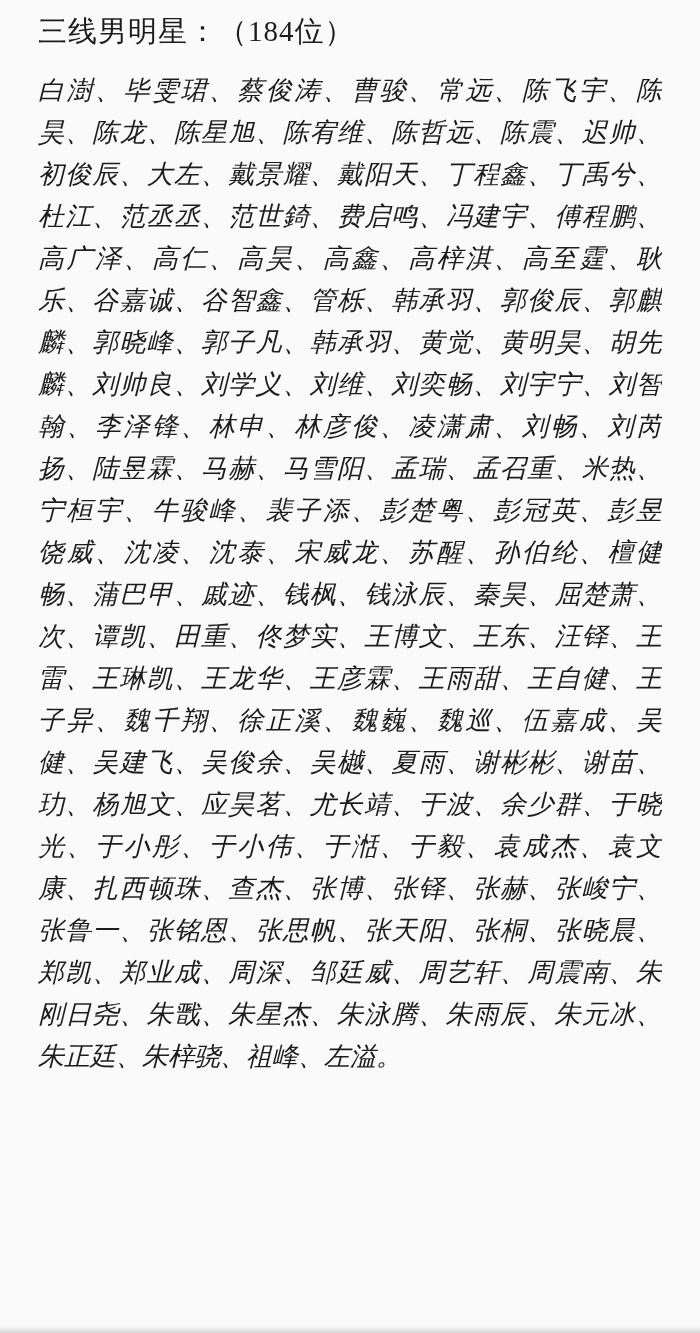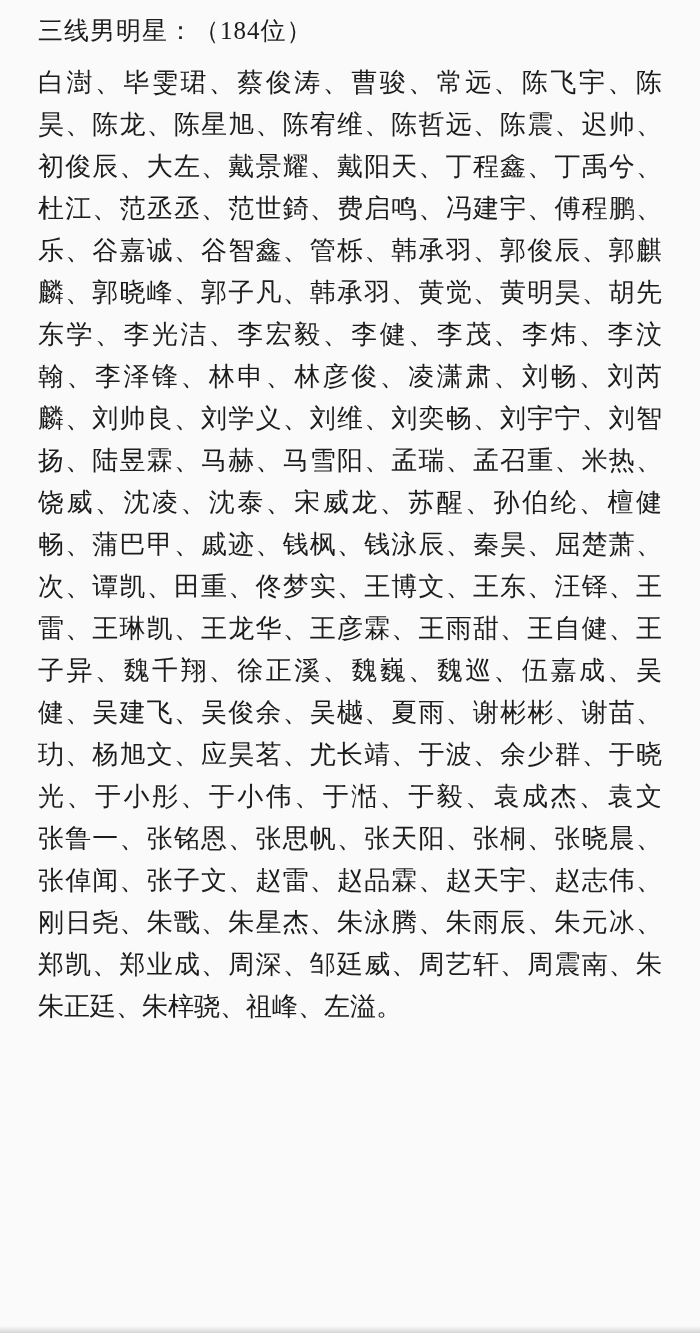--- a/index.html
+++ b/index.html
@@ -12,37 +12,38 @@
     background: #fbfafa;
     overflow: hidden;
     position: relative;
     font-family: "Liberation Serif", "DejaVu Serif", serif;
     color: #1c1c1c;
   }
   .page {
     padding: 10px 38px 0 38px;
   }
   .title {
-    font-size: 25px;
+    font-size: 29px;
     line-height: 42px;
-    margin-bottom: 10px;
+    margin-bottom: 18px;
     letter-spacing: 1px;
     white-space: nowrap;
   }
   .lines {
     font-size: 26px;
   }
   .line {
     line-height: 42px;
     height: 42px;
     text-align: justify;
     -moz-text-align-last: justify;
     text-align-last: justify;
     white-space: nowrap;
     overflow: hidden;
+    font-style: italic;
   }
   .line.last {
     -moz-text-align-last: left;
     text-align-last: left;
   }
   .bottom-edge {
     position: absolute;
     left: 0;
     right: 0;
     bottom: 0;
@@ -53,35 +54,36 @@
 </head>
 <body>
 
 <div class="page">
   <div class="title">三线男明星：（184位）</div>
   <div class="lines">
       <div class="line">白澍、毕雯珺、蔡俊涛、曹骏、常远、陈飞宇、陈</div>
       <div class="line">昊、陈龙、陈星旭、陈宥维、陈哲远、陈震、迟帅、</div>
       <div class="line">初俊辰、大左、戴景耀、戴阳天、丁程鑫、丁禹兮、</div>
       <div class="line">杜江、范丞丞、范世錡、费启鸣、冯建宇、傅程鹏、</div>
+      <div class="line">高广泽、高仁、高昊、高鑫、高梓淇、高至霆、耿</div>
       <div class="line">乐、谷嘉诚、谷智鑫、管栎、韩承羽、郭俊辰、郭麒</div>
       <div class="line">麟、郭晓峰、郭子凡、韩承羽、黄觉、黄明昊、胡先</div>
-      <div class="line">东学、李光洁、李宏毅、李健、李茂、李炜、李汶</div>
+      <div class="line">麟、刘帅良、刘学义、刘维、刘奕畅、刘宇宁、刘智</div>
       <div class="line">翰、李泽锋、林申、林彦俊、凌潇肃、刘畅、刘芮</div>
-      <div class="line">麟、刘帅良、刘学义、刘维、刘奕畅、刘宇宁、刘智</div>
       <div class="line">扬、陆昱霖、马赫、马雪阳、孟瑞、孟召重、米热、</div>
+      <div class="line">宁桓宇、牛骏峰、裴子添、彭楚粤、彭冠英、彭昱</div>
       <div class="line">饶威、沈凌、沈泰、宋威龙、苏醒、孙伯纶、檀健</div>
       <div class="line">畅、蒲巴甲、戚迹、钱枫、钱泳辰、秦昊、屈楚萧、</div>
       <div class="line">次、谭凯、田重、佟梦实、王博文、王东、汪铎、王</div>
       <div class="line">雷、王琳凯、王龙华、王彦霖、王雨甜、王自健、王</div>
       <div class="line">子异、魏千翔、徐正溪、魏巍、魏巡、伍嘉成、吴</div>
       <div class="line">健、吴建飞、吴俊余、吴樾、夏雨、谢彬彬、谢苗、</div>
       <div class="line">玏、杨旭文、应昊茗、尤长靖、于波、余少群、于晓</div>
       <div class="line">光、于小彤、于小伟、于湉、于毅、袁成杰、袁文</div>
+      <div class="line">康、扎西顿珠、查杰、张博、张铎、张赫、张峻宁、</div>
       <div class="line">张鲁一、张铭恩、张思帆、张天阳、张桐、张晓晨、</div>
-      <div class="line">张倬闻、张子文、赵雷、赵品霖、赵天宇、赵志伟、</div>
+      <div class="line">郑凯、郑业成、周深、邹廷威、周艺轩、周震南、朱</div>
       <div class="line">刚日尧、朱戬、朱星杰、朱泳腾、朱雨辰、朱元冰、</div>
-      <div class="line">郑凯、郑业成、周深、邹廷威、周艺轩、周震南、朱</div>
       <div class="line last">朱正廷、朱梓骁、祖峰、左溢。</div>
     </div>
 </div>
 
 <div class="bottom-edge"></div>
 
 </body></html>

